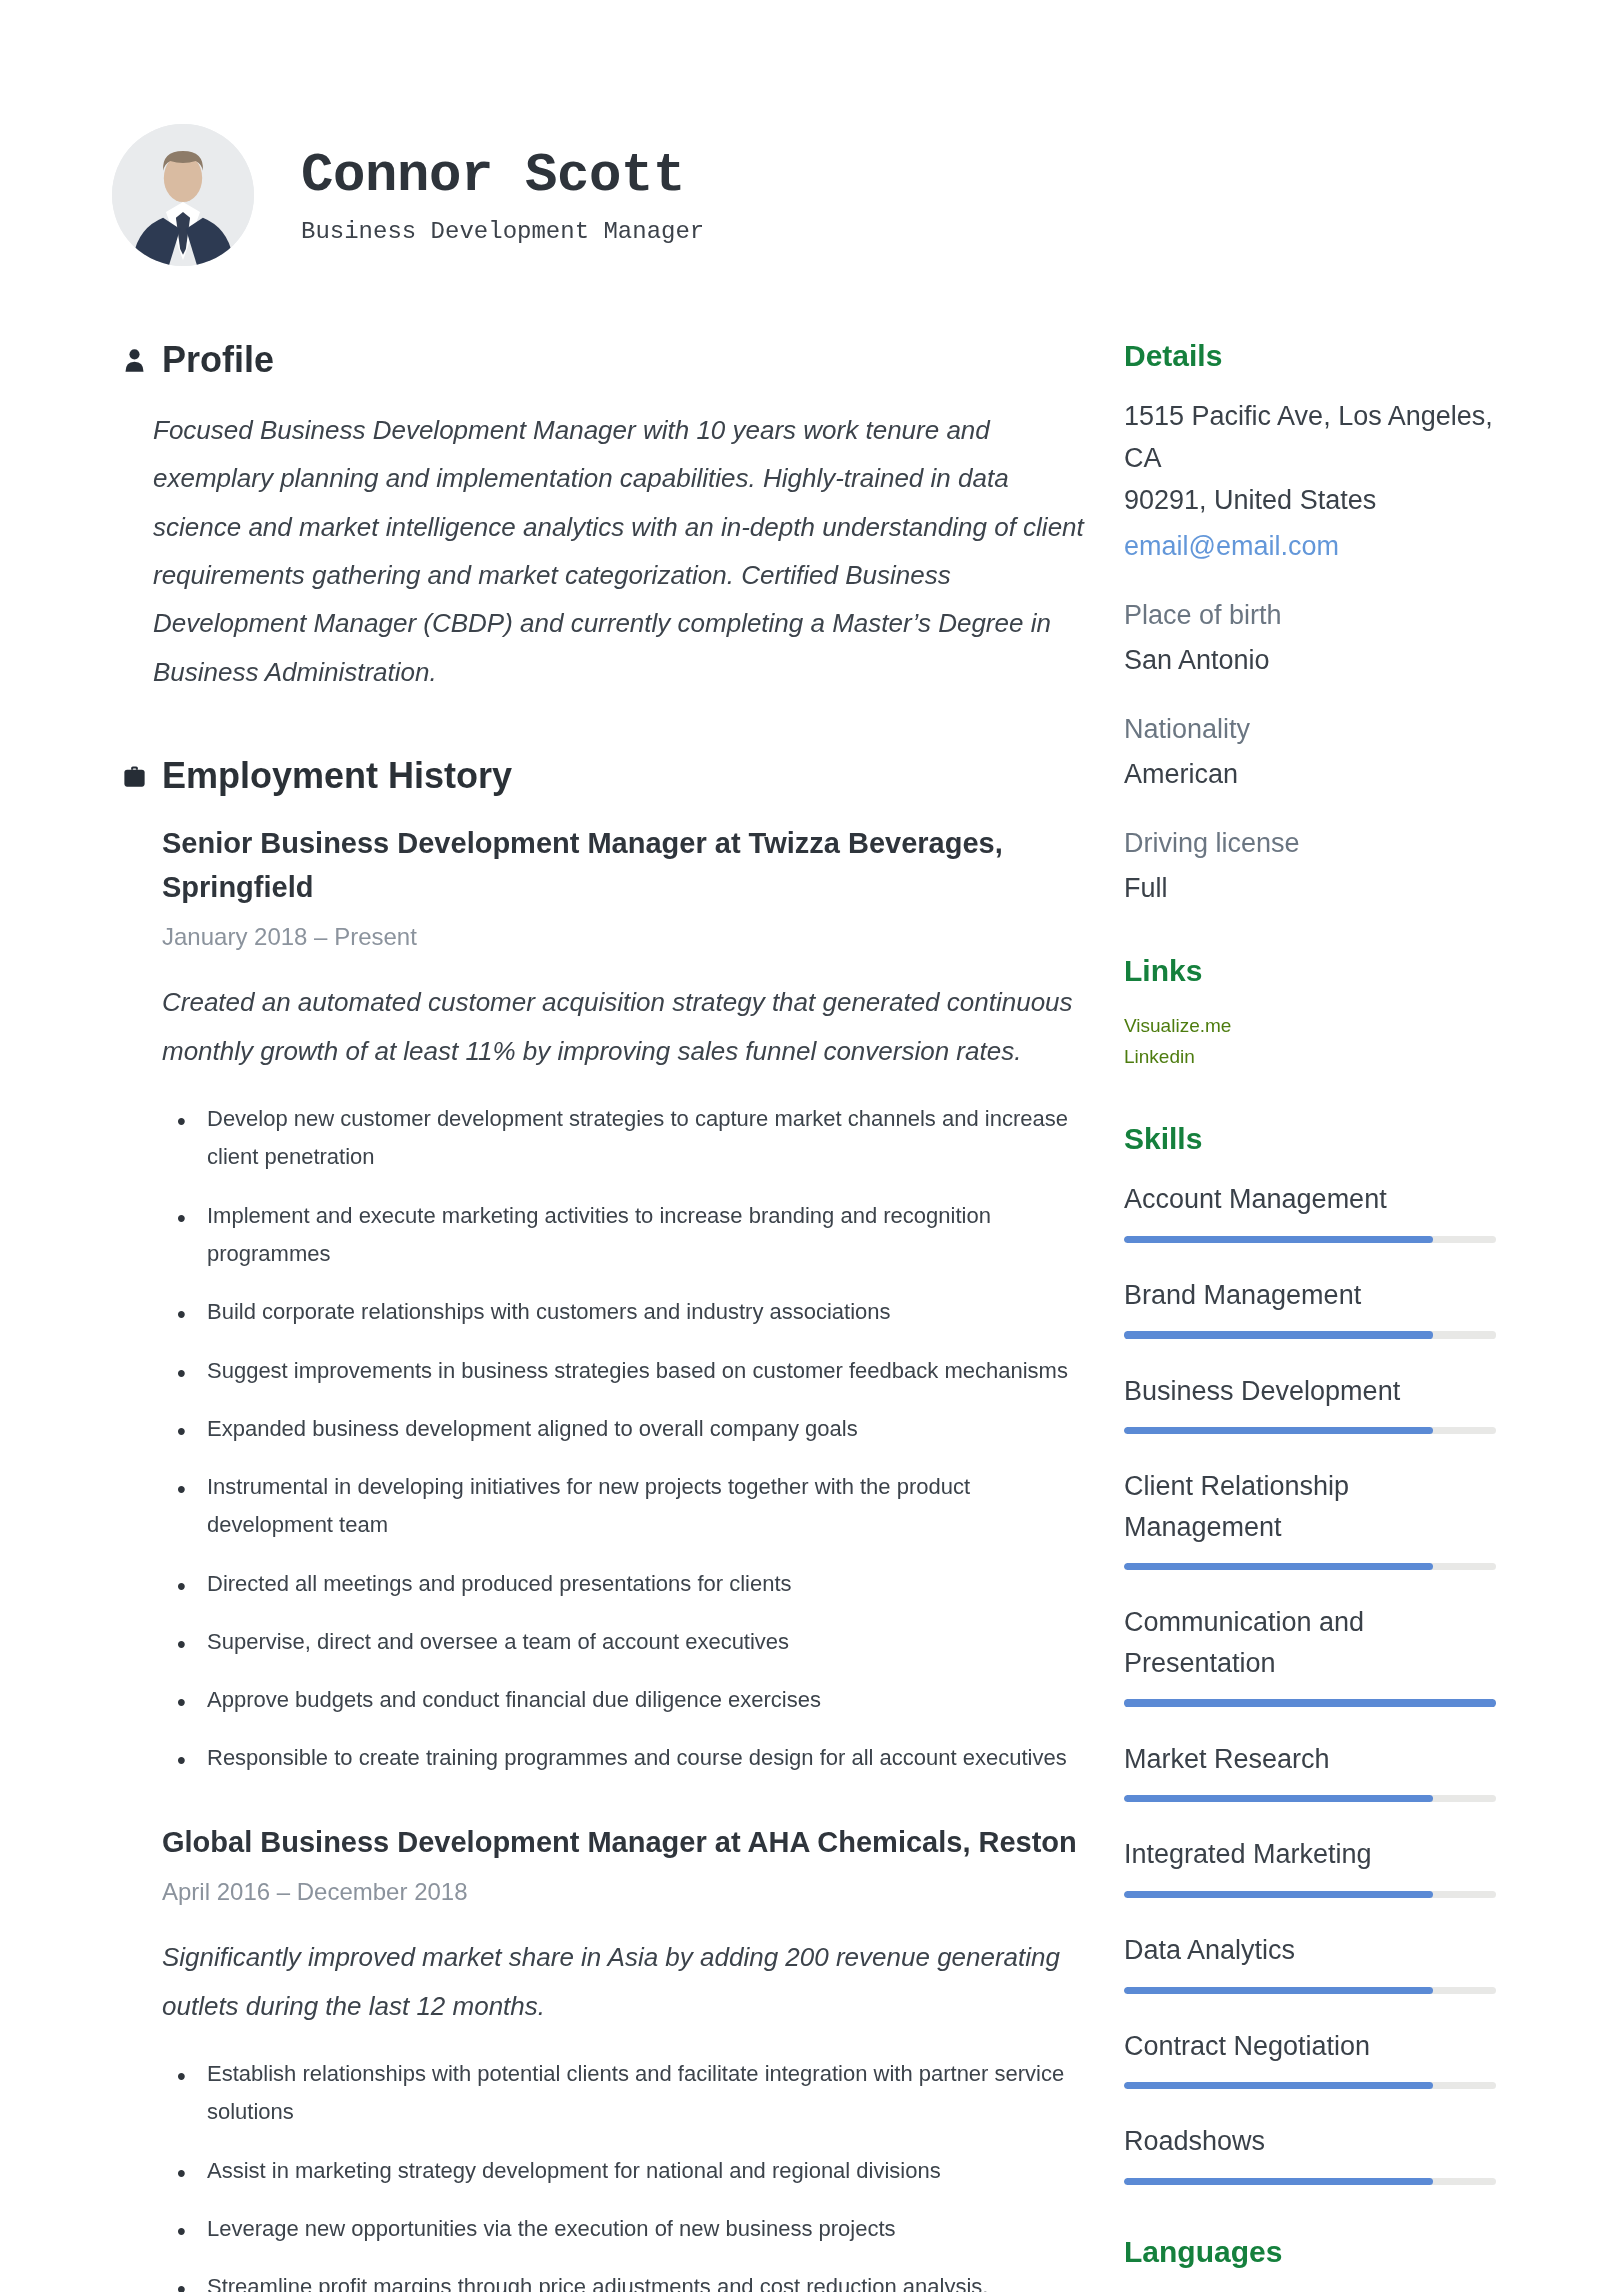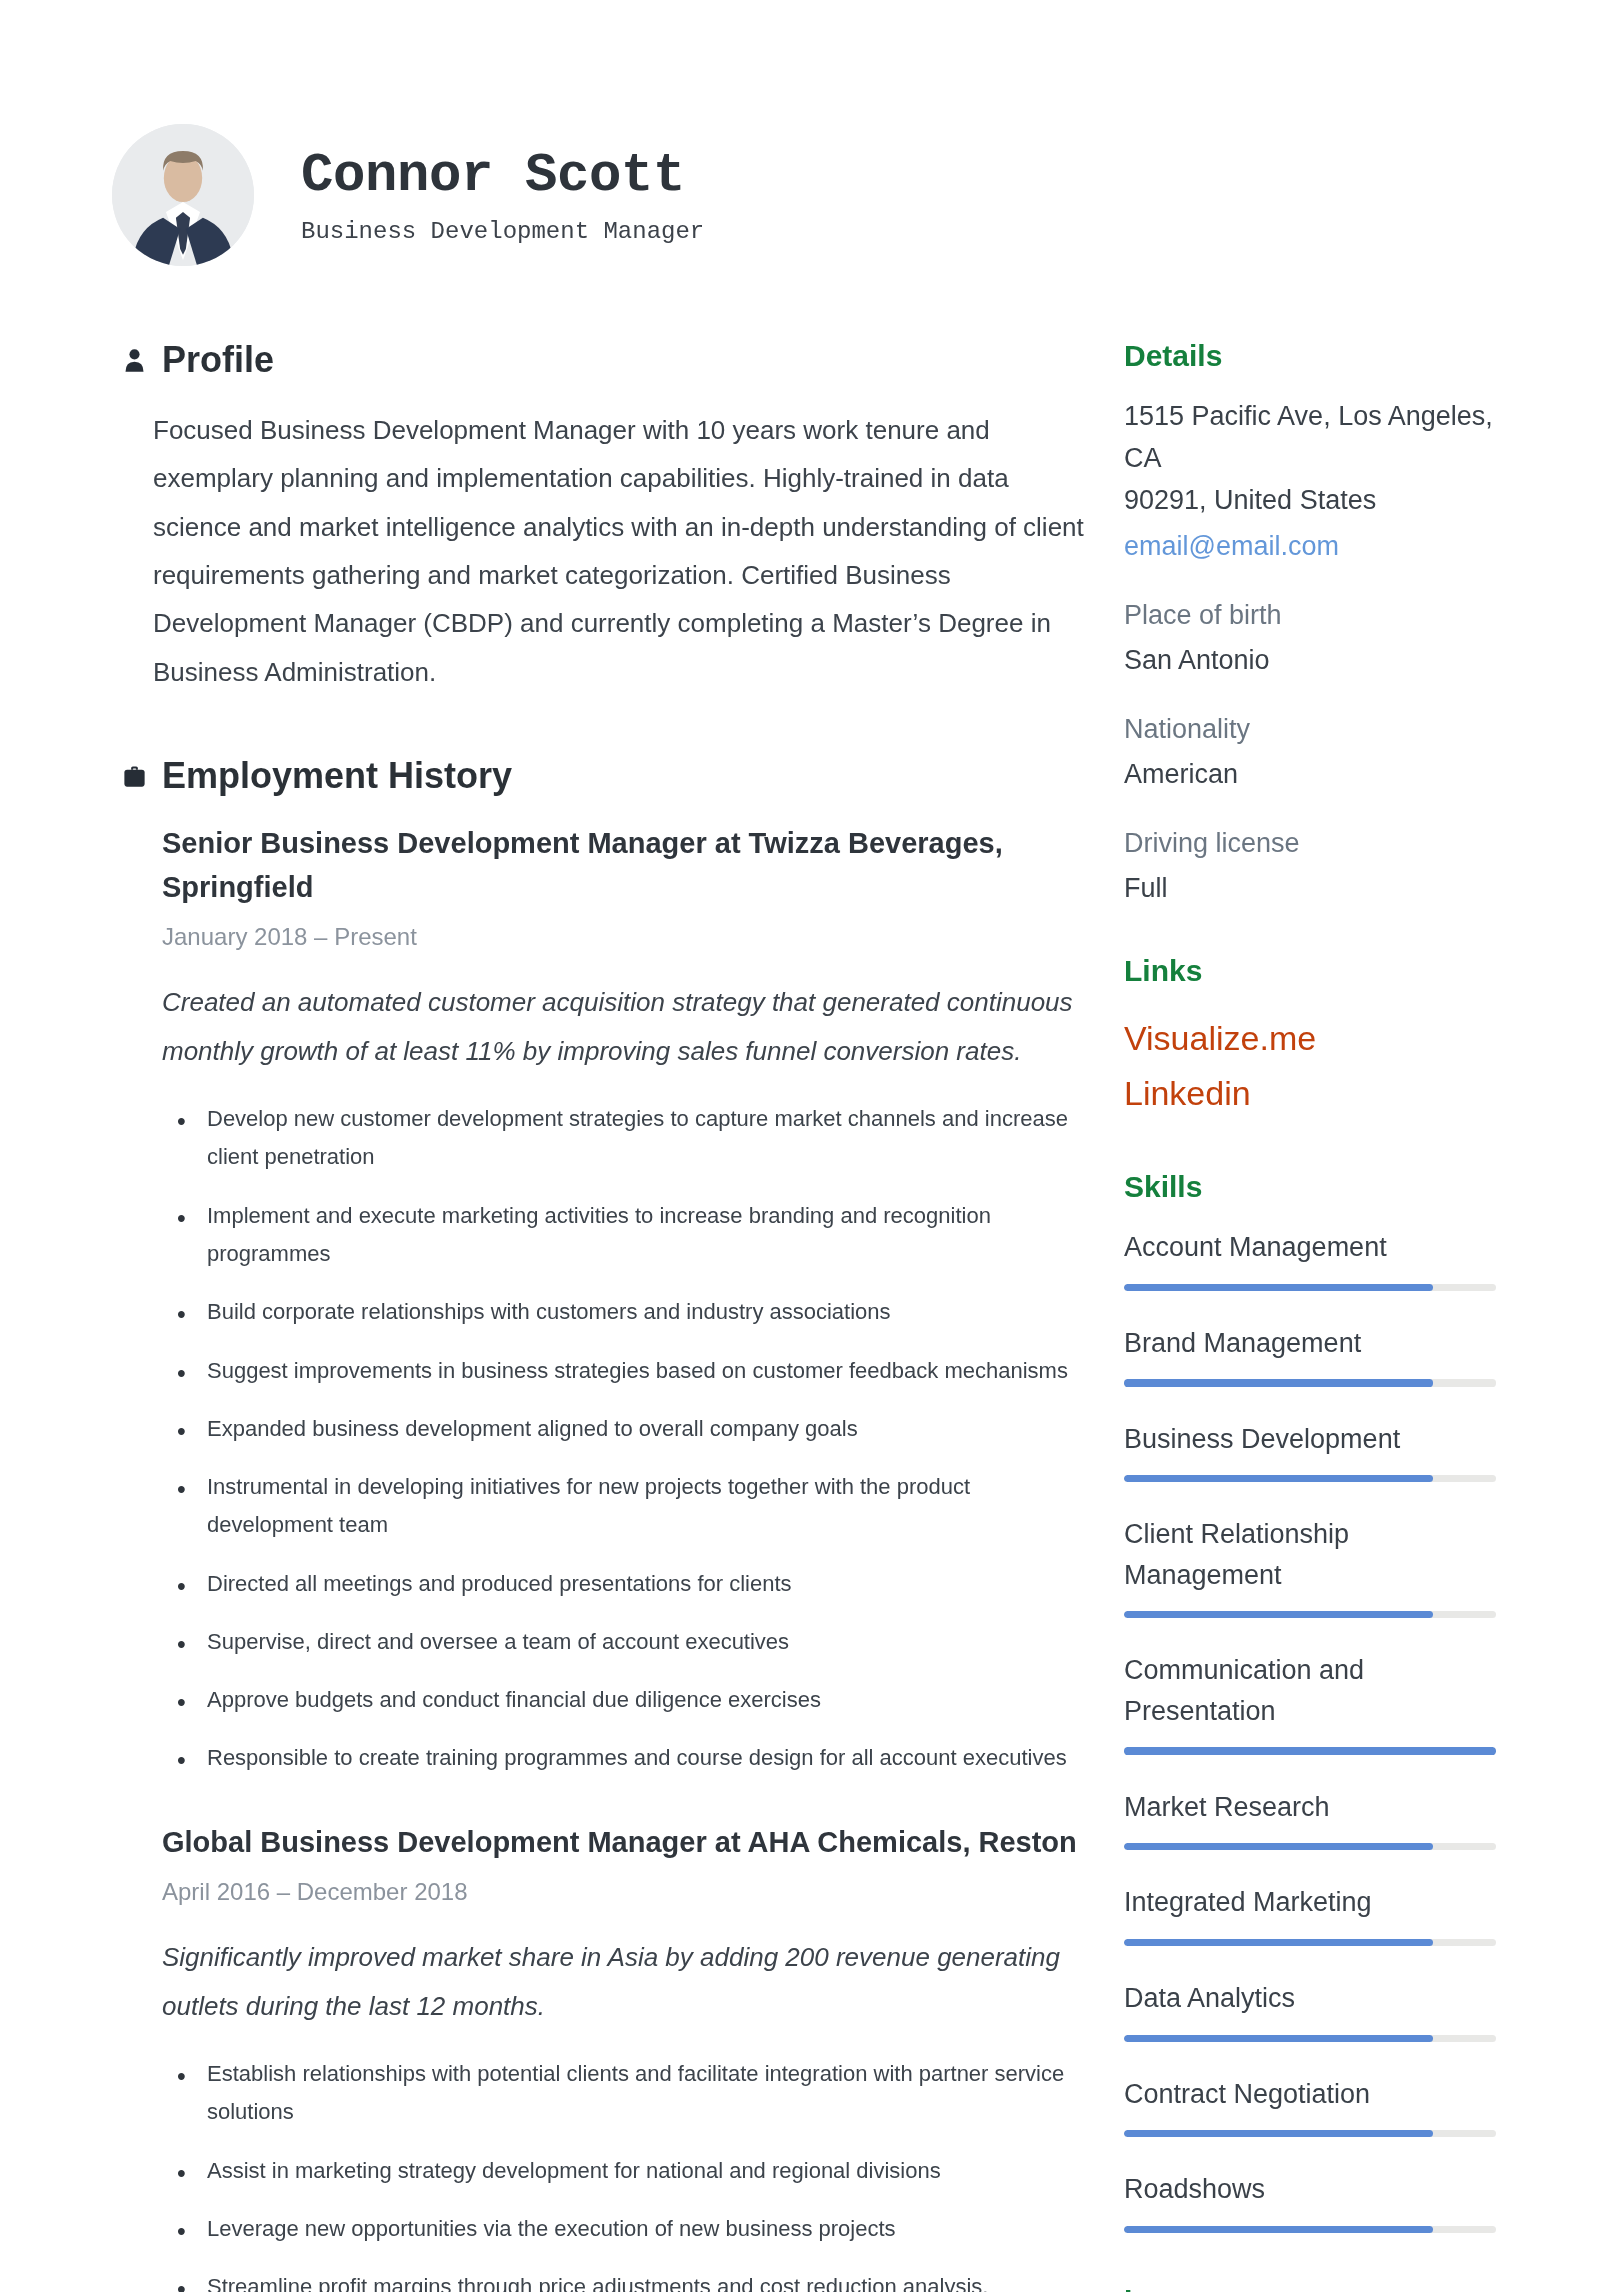--- a/index.html
+++ b/index.html
@@ -28,21 +28,21 @@
   .sidebar { width:372px; flex:0 0 372px; margin-left:40px; }
 
   
   .sec-head { display:flex; align-items:center; margin-bottom:25px; }
   .sec-icon { width:41px; flex:0 0 41px; display:flex; align-items:center; }
   .sec-icon svg { width:27px; height:27px; }
   .sec-title { font-size:36px; font-weight:700; color:#2b3137; }
   .indent { margin-left:41px; }
 
   .lede {
-    font-size:26px; line-height:1.86; color:#3c434b;margin-left:32px;
+    font-size:26px; font-style:italic; line-height:1.86; color:#3c434b;margin-left:32px;
   }
   .profile-block { margin-bottom:59px; }
   .job-title { font-size:29px; font-weight:700; color:#2f353c; line-height:1.5; }
   .job-period { font-size:24px; color:#8b939d; margin:14.3px 0 27px; }
   .job-summary { font-size:26px; font-style:italic; line-height:1.86; margin-bottom:25px; }
   ul.duties { list-style:none; padding-left:45px; margin-bottom:43px; }
   ul.duties li {
     font-size:22px; line-height:1.74; color:#3c434b; position:relative;margin-top:20px;
   }
   ul.duties li::before {
@@ -50,21 +50,21 @@
   }
 
   
   .side-sec { margin-bottom:50px; }
   .side-title { font-size:30px; font-weight:700; color:#15803d; margin-bottom:23px; }
   .addr { font-size:27px; line-height:1.55; color:#3a4149; }
   .email-link { font-size:27px; color:#6397d9; text-decoration:none; display:inline-block; margin-top:9px; }
   .fgroup { margin-top:38px; }
   .flabel { font-size:27px; color:#6b7682; margin-bottom:14.3px; }
   .fvalue { font-size:27px; color:#3a4149; }
-  .link-item { font-size:34px; color:#c2410c; text-decoration:none; display:block; line-height:1.6; }
+  .link-item { font-size:19px; color:#4d7c0f; text-decoration:none; display:block; line-height:1.6; }
 
   .meter { margin-bottom:32px; }
   .meter-label { font-size:27px; color:#3a4149; line-height:1.5; }
   .meter-track {
     margin-top:16px; height:7.2px; border-radius:3.6px; background:#e8e8e6;
     position:relative; overflow:hidden;
   }
   .meter-fill { height:7.2px; border-radius:3.6px; background:#5b8ad5; width:0; }
 </style>
 </head>

